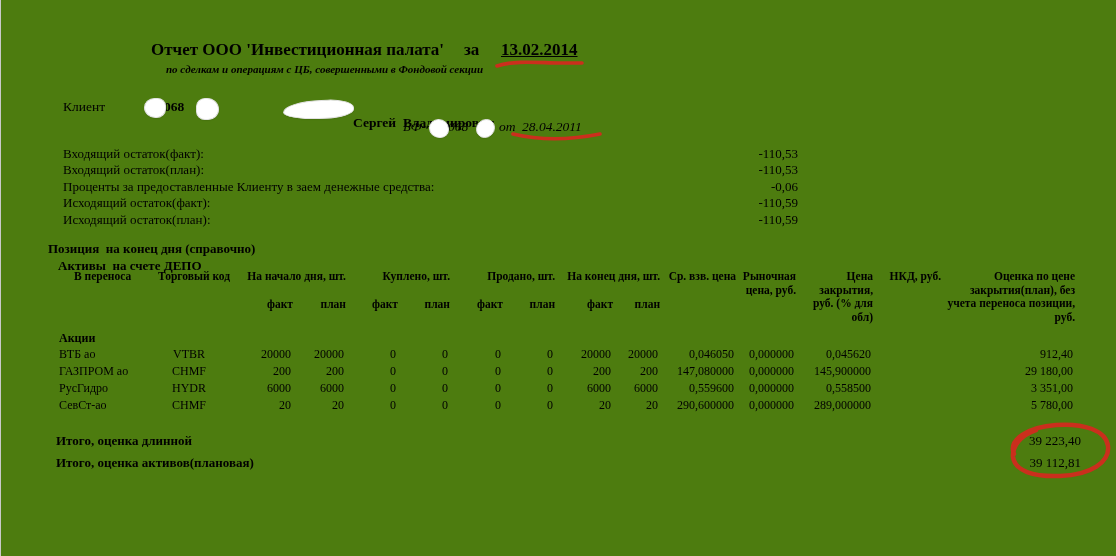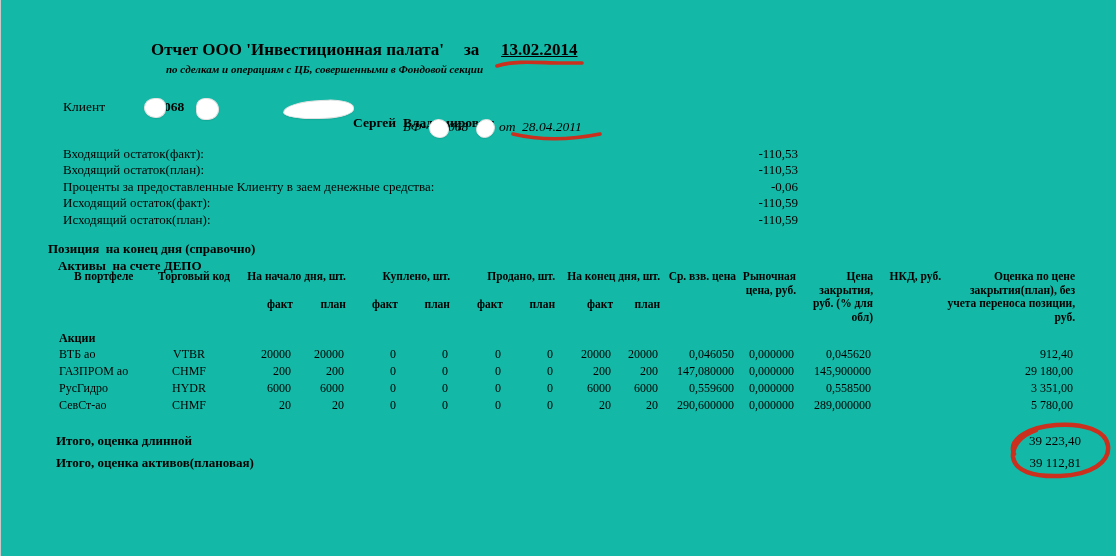--- a/index.html
+++ b/index.html
@@ -1,17 +1,17 @@
 <!DOCTYPE html>
 <html><head>
 <meta charset="utf-8">
 <style>
   html,body{margin:0;padding:0;background:#fff;}
   #page{
-    position:relative;width:1116px;height:556px;background:#14b8a6;
+    position:relative;width:1116px;height:556px;background:#4d7c0f;
     border-left:1px solid #c9c9c9;overflow:hidden;
     font-family:"Liberation Serif","DejaVu Serif",serif;color:#000;
   }
   .abs{position:absolute;white-space:pre;}
   
   .title{font-size:17px;font-weight:bold;}
   .title-date{font-size:17px;font-weight:bold;text-decoration:underline;}
   .subtitle{font-size:11px;font-weight:bold;font-style:italic;}
   
   .client-label{font-size:13.5px;}
@@ -106,21 +106,21 @@
       <col style="width:58px">
         <col style="width:47px">
       <col style="width:76px">
         <col style="width:60px">
       <col style="width:77px">
         <col style="width:68px">
       <col style="width:134px">
     </colgroup>
     <thead>
       <tr class="h1">
-        <th rowspan="2" class="left1">В портфеле</th>
+        <th rowspan="2" class="left1">В переноса</th>
         <th rowspan="2" class="left2">Торговый код</th>
         <th colspan="2" class="nowrap">На начало дня, шт.</th>
         <th colspan="2" class="nowrap">Куплено, шт.</th>
         <th colspan="2" class="nowrap">Продано, шт.</th>
         <th colspan="2" class="nowrap">На конец дня, шт.</th>
         <th rowspan="2" class="nowrap">Ср. взв. цена</th>
         <th rowspan="2" class="wrap">Рыночная цена, руб.</th>
         <th rowspan="2" class="wrap">Цена закрытия, руб.   (% для обл)</th>
         <th rowspan="2" class="nowrap">НКД, руб.</th>
         <th rowspan="2" class="wrap">Оценка по цене закрытия(план), без учета переноса позиции, руб.</th>

